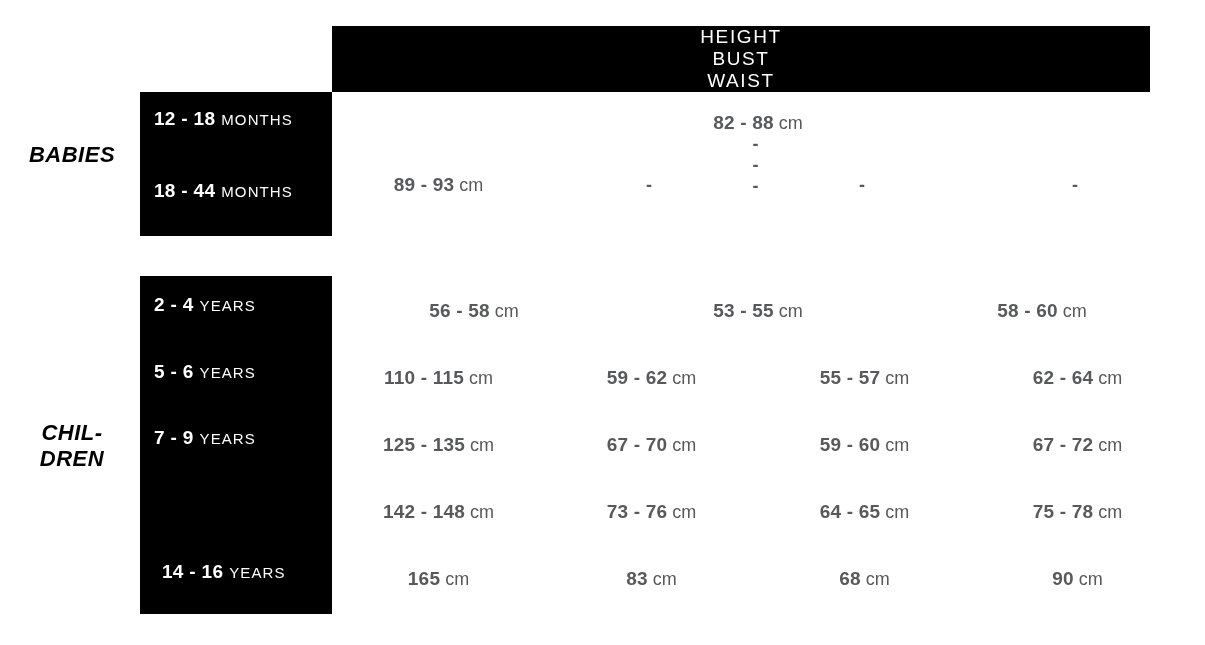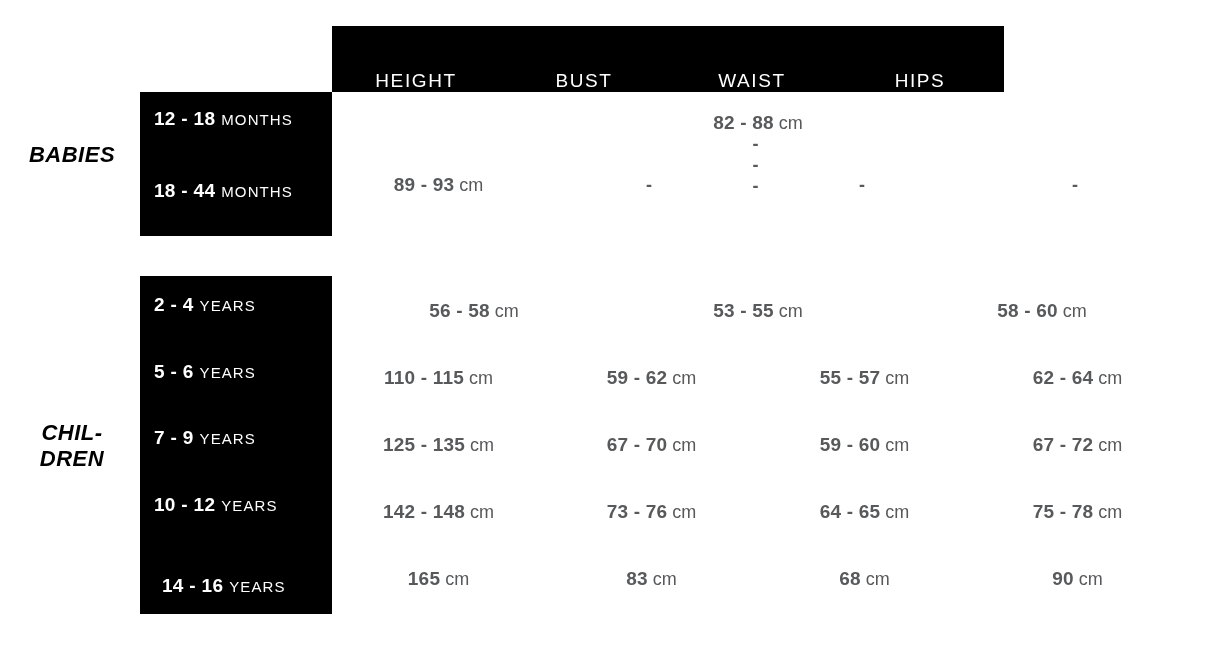--- a/index.html
+++ b/index.html
@@ -20,25 +20,26 @@
     position: relative;
     width: 1205px;
     height: 645px;
   }
 
   
   .header-band {
     position: absolute;
     left: 332px;
     top: 26px;
-    width: 672px;
+    width: 818px;
     height: 66px;
     background: #000000;
     display: flex;
-    align-items: flex-end;
+    align-items: center;
+    flex-direction: column;
   }
   .header-cell {
     flex: 1 1 0;
     text-align: center;
     color: #ffffff;
     font-size: 19px;
     letter-spacing: 1.6px;
     font-weight: 400;
   }
 
@@ -184,24 +185,21 @@
   <div class="size-col children">
     <div class="size-cell" style="top:18px;">
       <span class="num">2 - 4</span><span class="unit">YEARS</span>
     </div>
     <div class="size-cell" style="top:85px;">
       <span class="num">5 - 6</span><span class="unit">YEARS</span>
     </div>
     <div class="size-cell" style="top:151px;">
       <span class="num">7 - 9</span><span class="unit">YEARS</span>
     </div>
-    <div class="size-cell" style="top:218px;">
-      <span class="num">10 - 12</span><span class="unit">YEARS</span>
-    </div>
-    <div class="size-cell" style="top:299px;padding-left:22px;">
+    <div class="size-cell" style="top:285px;padding-left:22px;">
       <span class="num">14 - 16</span><span class="unit">YEARS</span>
     </div>
   </div>
 
   <div class="meas-row" style="top:300px;">
     <div class="meas-cell">
       <span class="val">56 - 58</span><span class="cm">cm</span>
     </div>
     <div class="meas-cell">
       <span class="val">53 - 55</span><span class="cm">cm</span>

